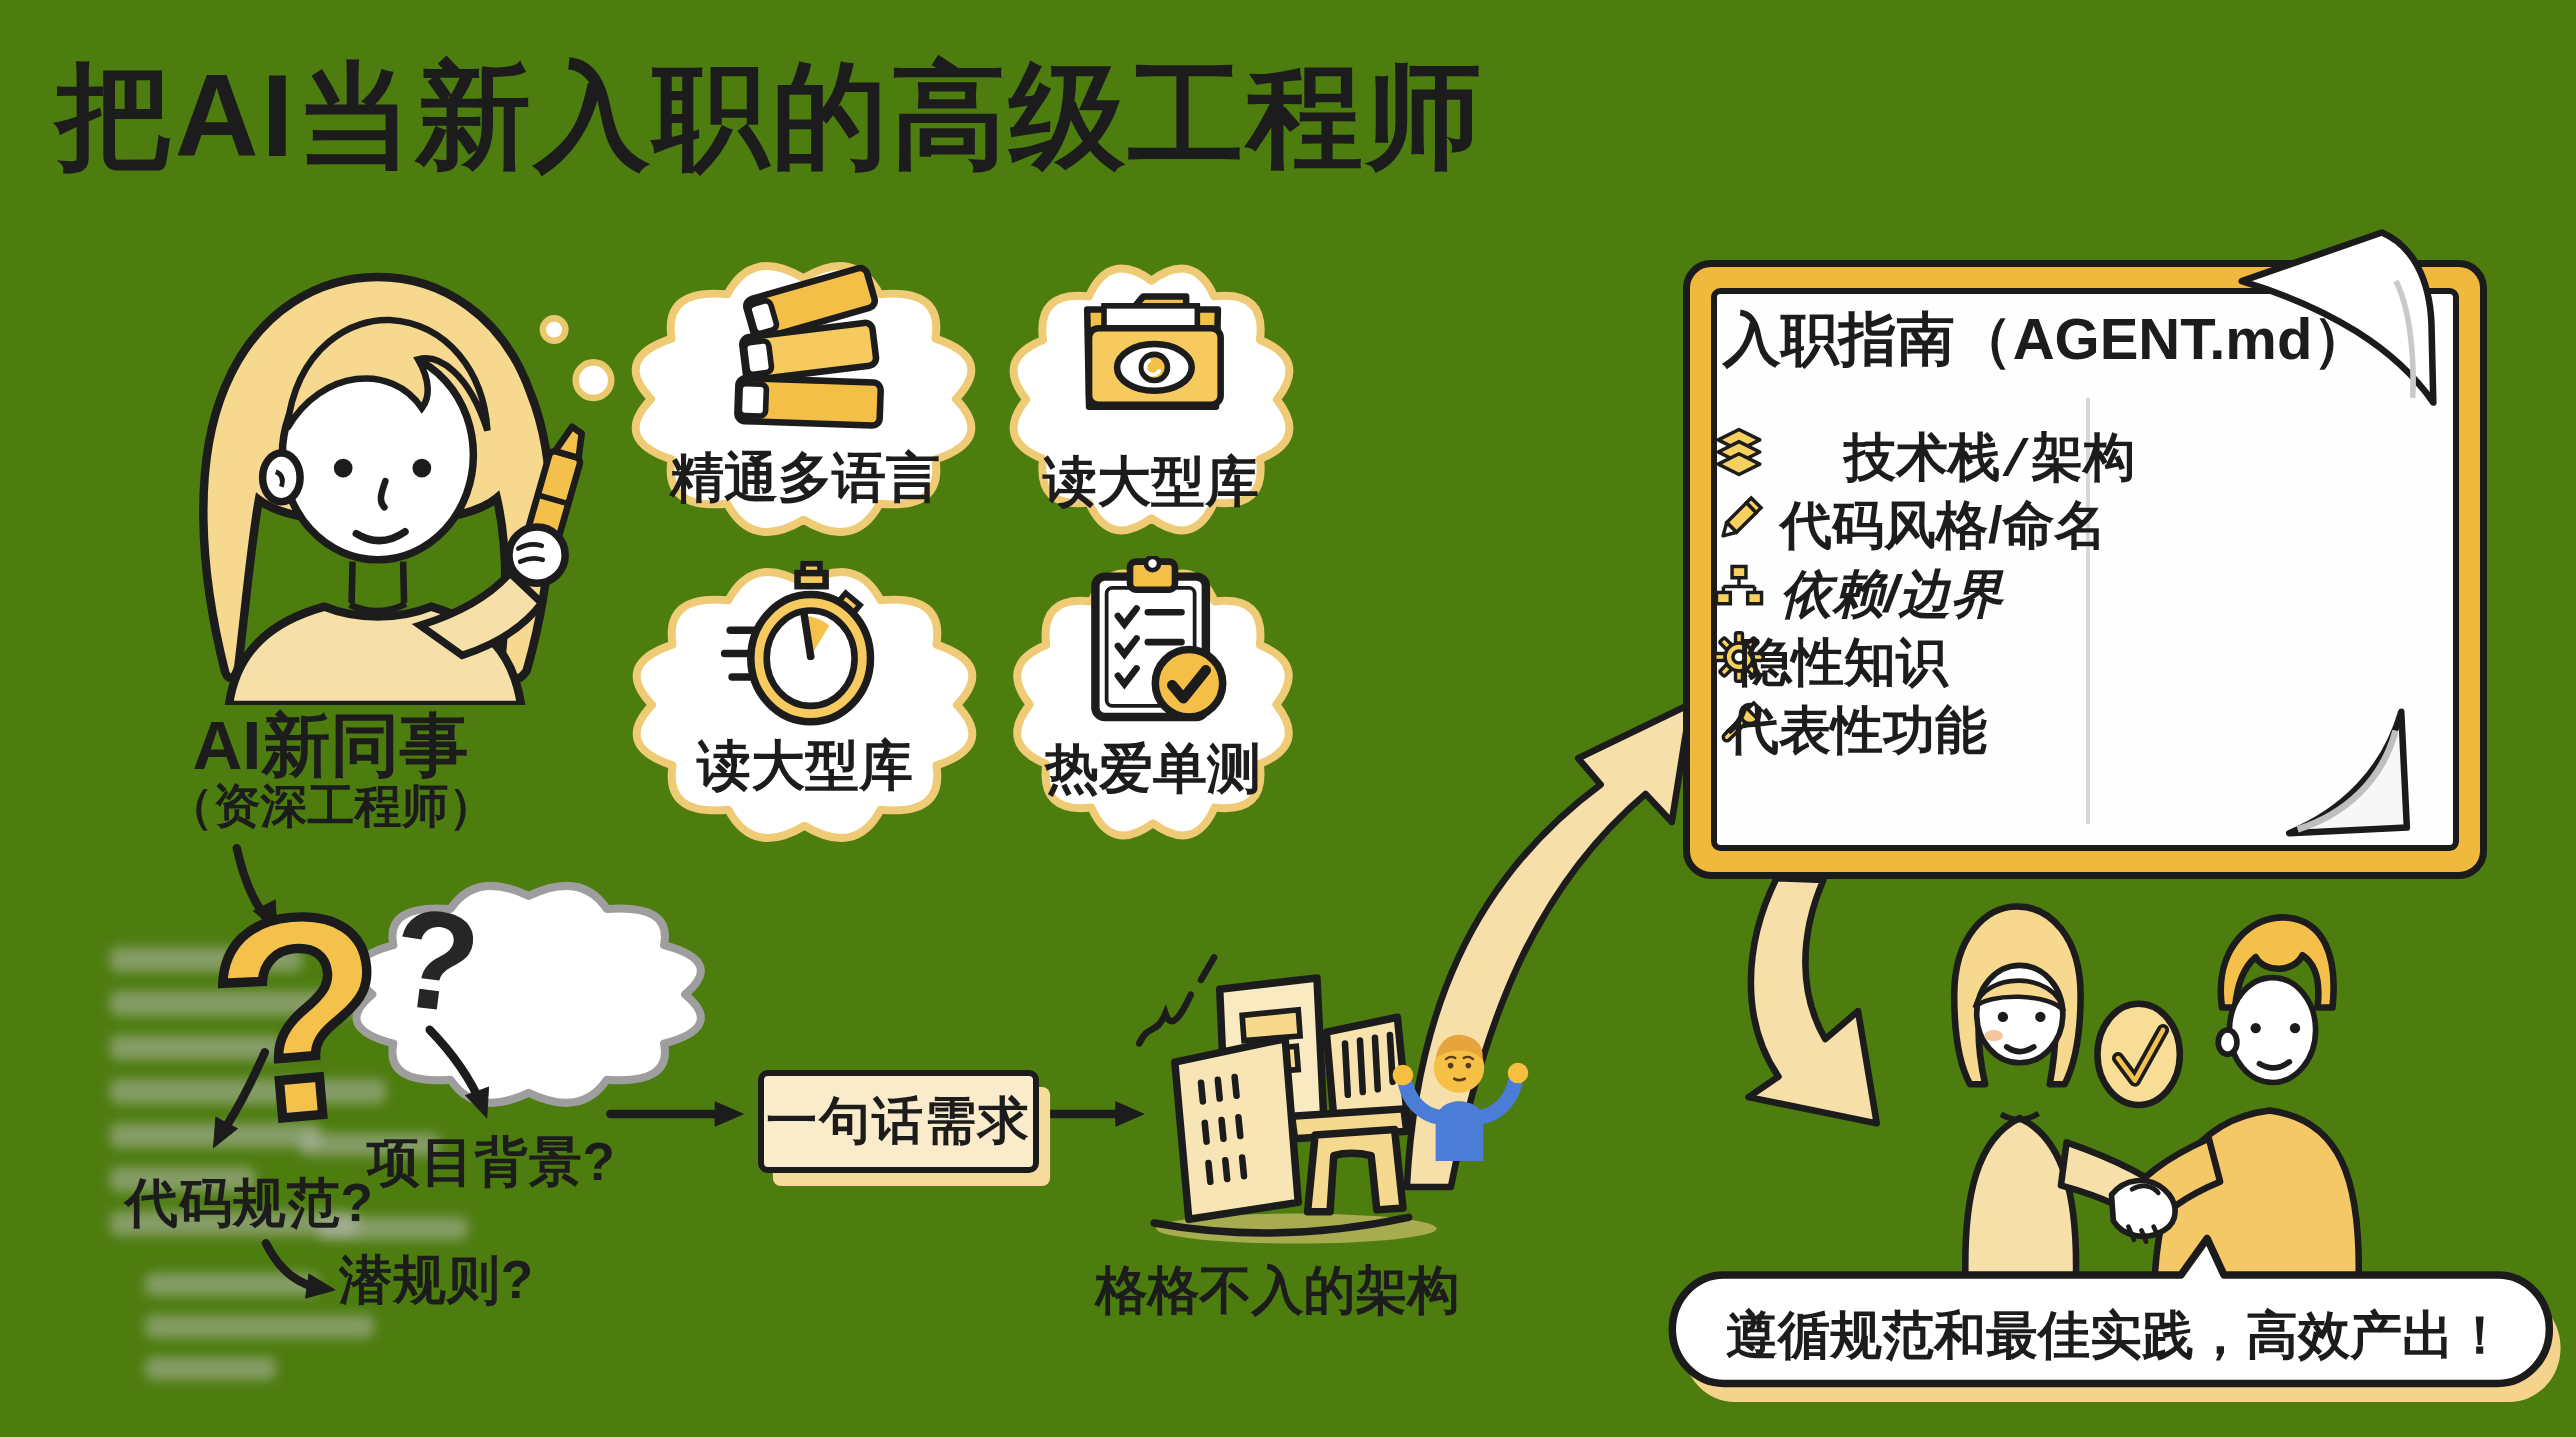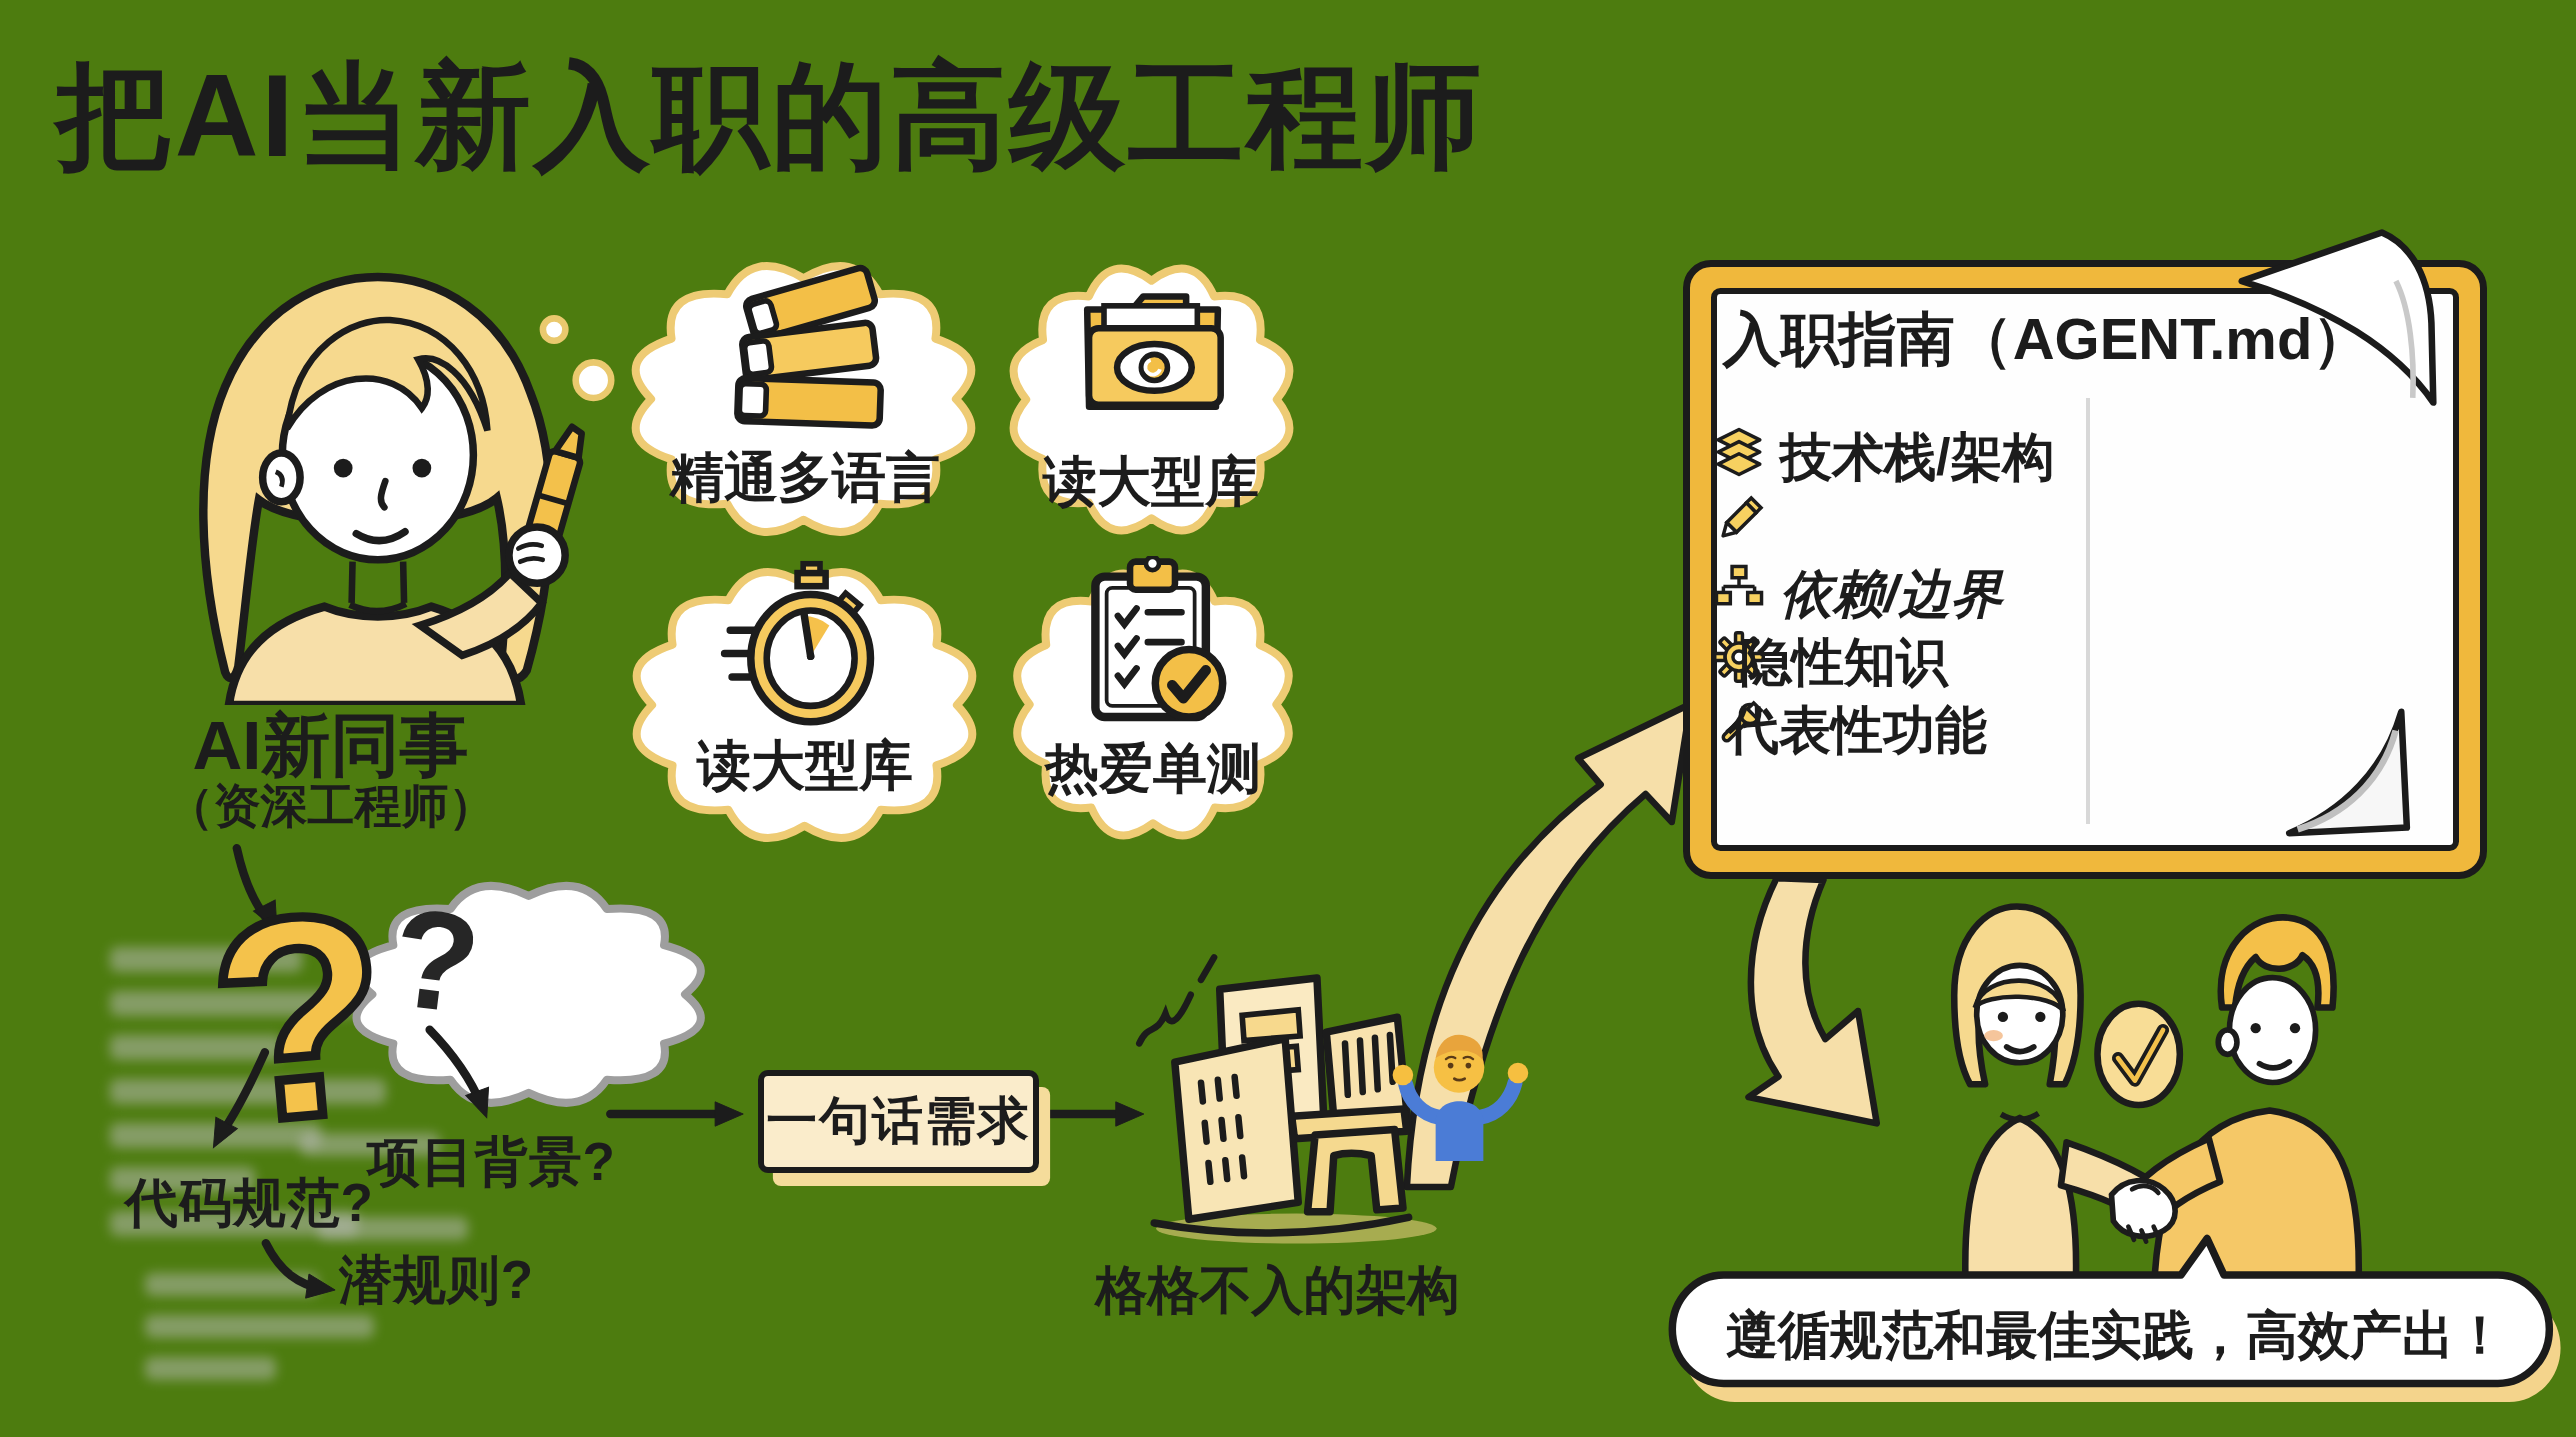--- a/index.html
+++ b/index.html
@@ -240,21 +240,22 @@
     </g>
   </svg>
   <svg class="iconsvg" style="left:1713px;top:699px;z-index:8" width="52" height="52" viewBox="0 0 60 60">
     <g transform="rotate(45 30 30)">
       <rect x="26" y="14" width="8" height="40" rx="4" fill="#f7d160" stroke="#1c1c1c" stroke-width="4"></rect>
       <circle cx="30" cy="12" r="11" fill="#f7d160" stroke="#1c1c1c" stroke-width="4"></circle>
       <rect x="24" y="0" width="12" height="10" fill="#ffffff" stroke="#1c1c1c" stroke-width="4"></rect>
     </g>
   </svg>
 
-  <div class="guide-row-label" style="left:1780px;top:423px;">技术栈/架构</div>
+  <div class="guide-row-label" style="left:1844px;top:423px;font-family:Liberation Mono, monospace;">技术栈/架构</div>
+  <div class="guide-row-label" style="left:1780px;top:491px;">代码风格/命名</div>
   <div class="guide-row-label" style="left:1780px;top:560px;font-style:italic;">依赖/边界</div>
   <div class="guide-row-label" style="left:1740px;top:628px;">隐性知识</div>
   <div class="guide-row-label" style="left:1712px;top:696px;margin-left:15px;">代表性功能</div>
 
   <svg class="abs" style="left:1928px;top:897px;z-index:5" width="646" height="384" viewBox="0 0 690 410">
 
     <path d="M28,105 C28,42 62,10 95,10 C130,10 163,42 163,105 C163,148 156,180 146,200
       L130,200 C136,168 138,140 134,115 C112,138 76,138 56,115 C52,140 54,168 61,200 L45,200 C34,180 28,148 28,105 Z" fill="#f6d98e" stroke="#1c1c1c" stroke-width="7" stroke-linejoin="round"></path>
     <ellipse cx="98" cy="125" rx="46" ry="52" fill="#ffffff" stroke="#1c1c1c" stroke-width="6"></ellipse>
     <path d="M50,118 C60,80 135,78 145,122 C132,102 62,102 50,118 Z" fill="#f6d98e" stroke="#1c1c1c" stroke-width="5"></path>

